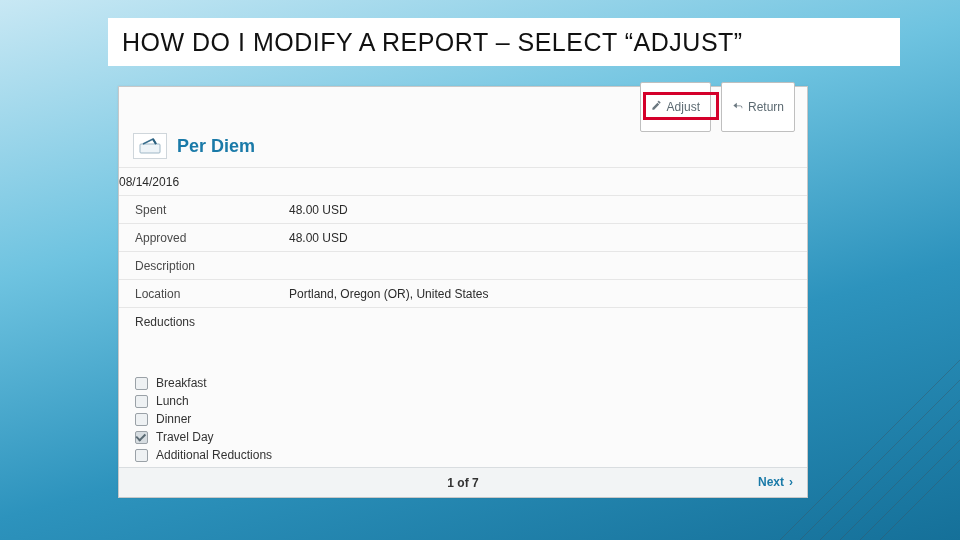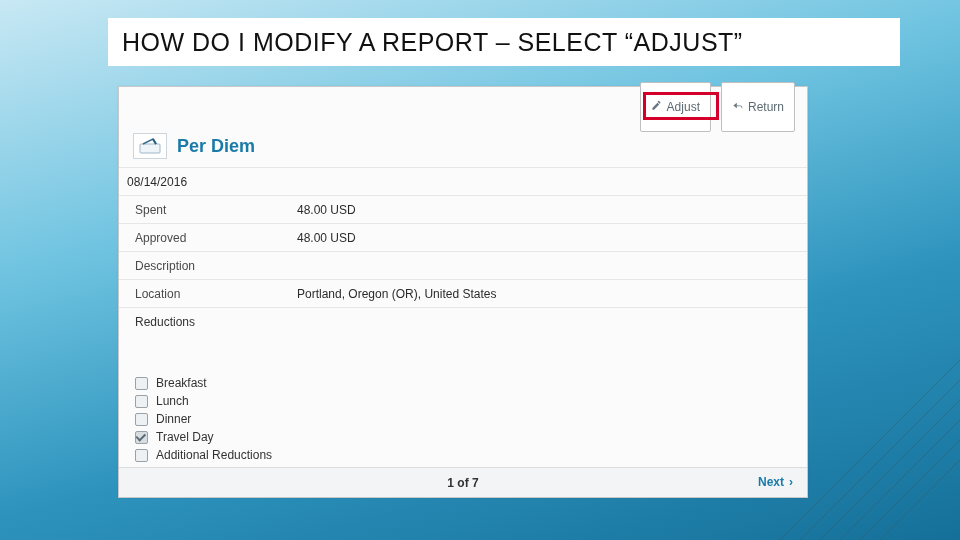--- a/index.html
+++ b/index.html
@@ -44,21 +44,21 @@
     display:flex; align-items:center; justify-content:center;
   }
   .section-title { color:#1a7aa8; font-size:18px; font-weight:700; }
   .rows { }
   .row {
     display:flex; align-items:center;
     border-bottom:1px solid #e6e6e6;
     min-height:28px; font-size:12px; color:#3b3b3b;
   }
   .row .lbl { width:170px; padding:5px 0 5px 16px; color:#4a4a4a; }
-  .row .val { padding:5px 0; color:#2b2b2b;margin-left:8px; }
+  .row .val { padding:5px 0; color:#2b2b2b; }
   .subhead { padding:7px 16px 4px 16px; font-size:12px; font-weight:400; color:#333; }
   .checks { padding:2px 16px 10px 16px;margin-top:39px; }
   .chk {
     display:flex; align-items:center; gap:8px; font-size:12px; color:#333;
     line-height:18px;
   }
   .box {
     width:13px; height:13px; border:1px solid #9aa1a7; border-radius:2px; background:#eef1f3;
     display:flex; align-items:center; justify-content:center;
   }

